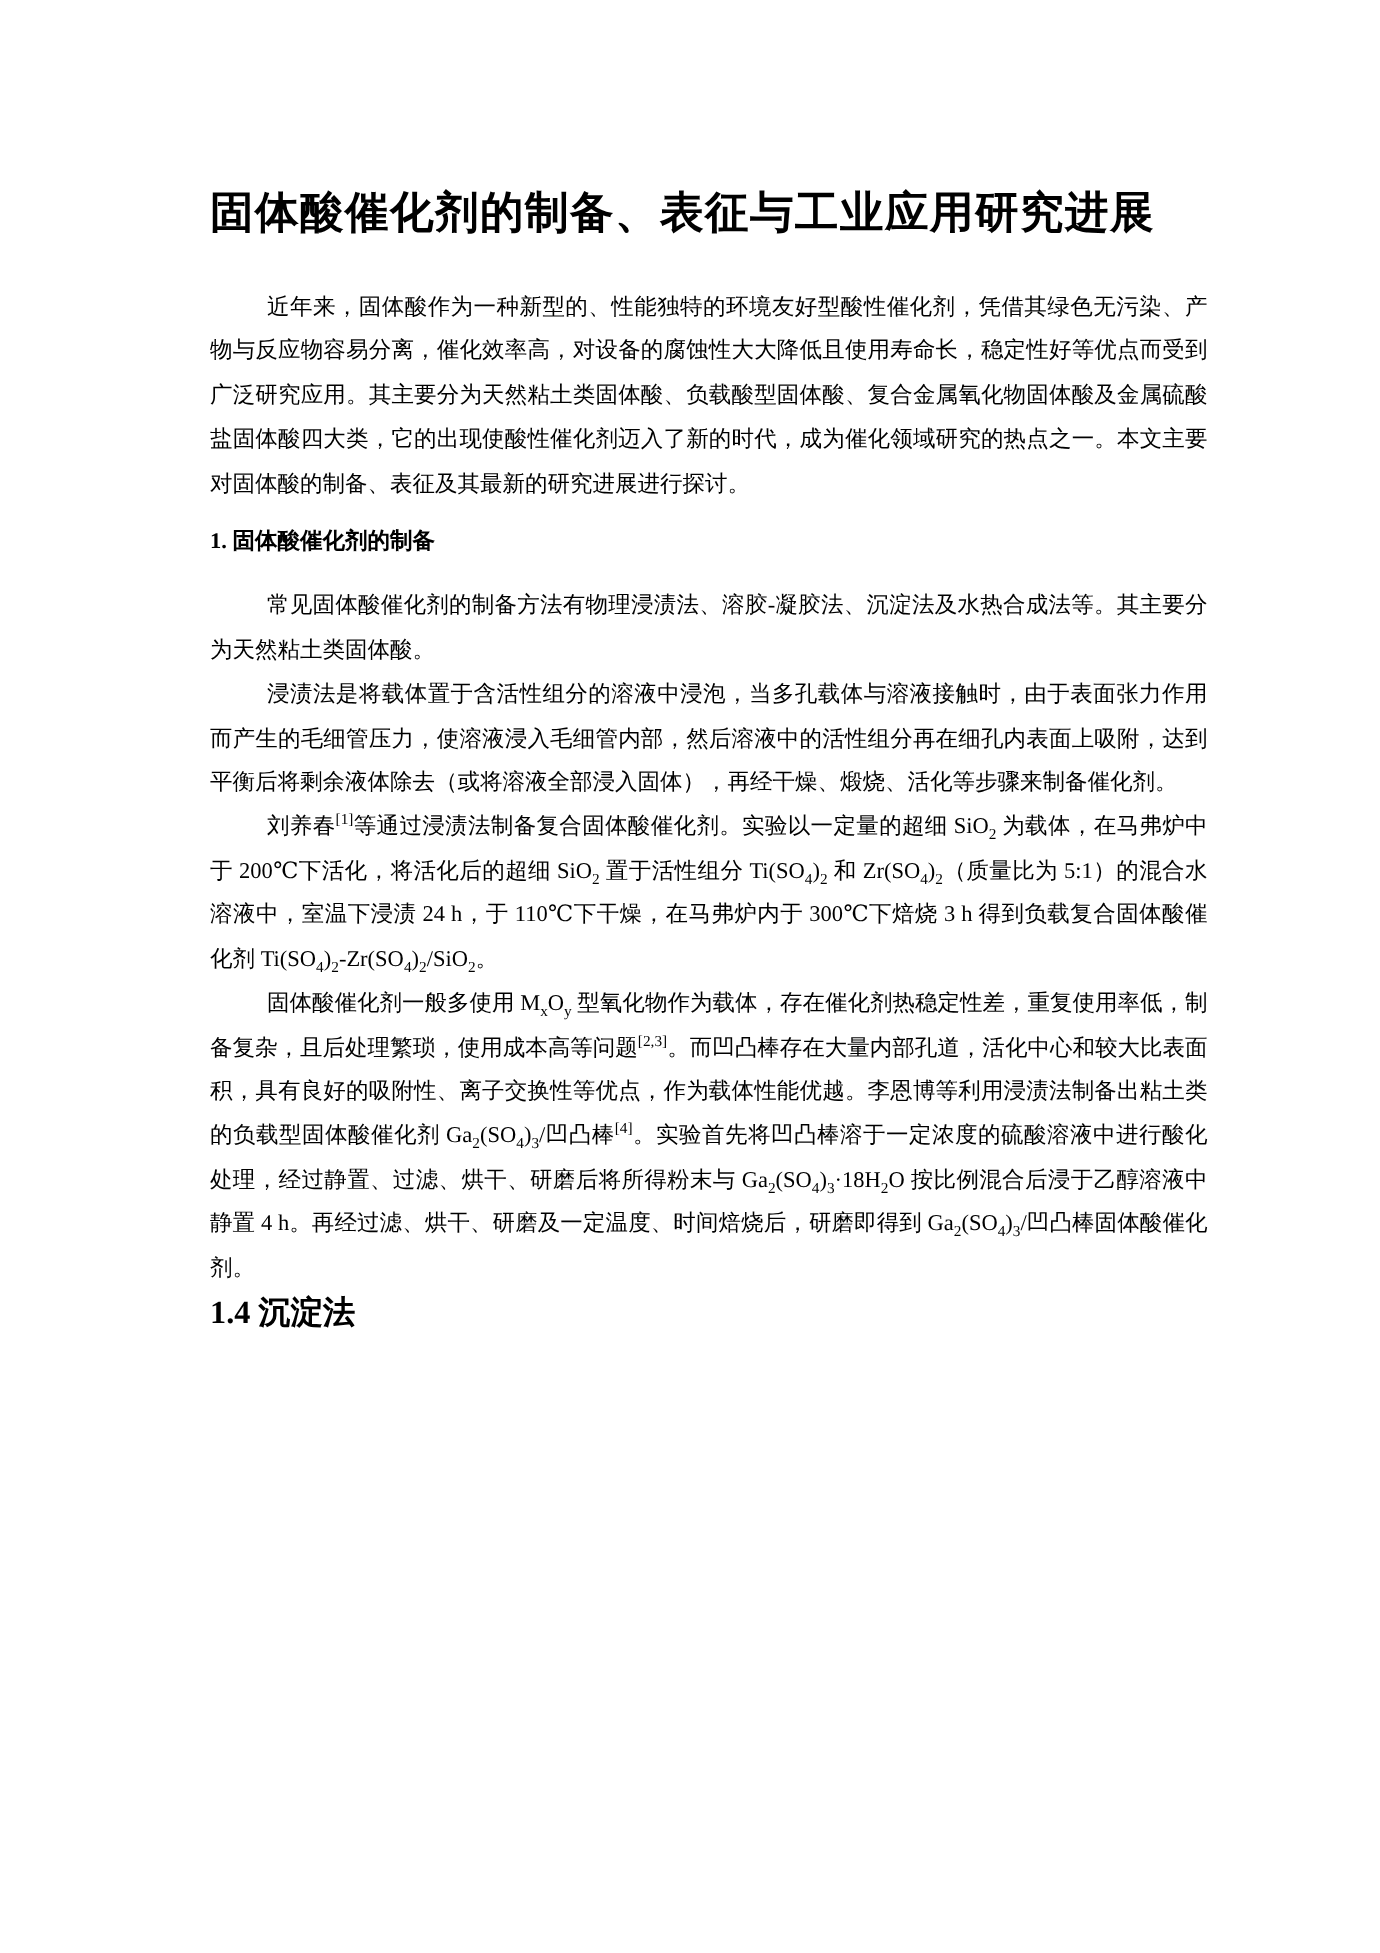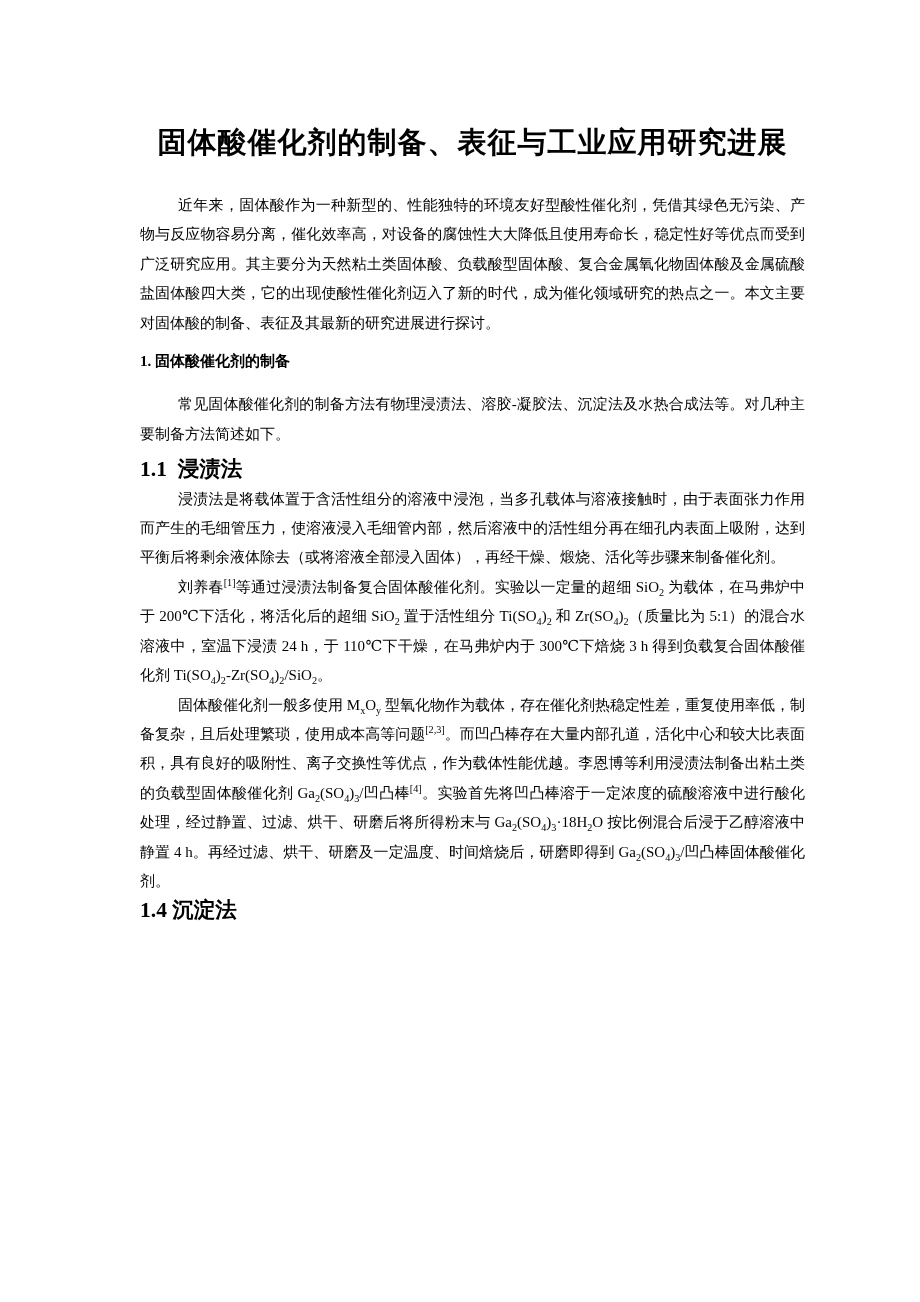--- a/index.html
+++ b/index.html
@@ -18,21 +18,20 @@
     box-sizing: border-box;
     width: 920px;
     height: 1302px;
     padding: 120px 115px 40px 140px;
     background: #ffffff;
   }
   .doc-title {
     font-size: 29px;
     font-weight: bold;
     line-height: 44px;
-    text-align: center;
     margin: 0 0 27px 0;
     letter-spacing: 1px;
     white-space: nowrap;
   }
   .para {
     font-size: 15px;
     line-height: 29.4px;
     text-align: justify;
     text-indent: 38px;
     margin: 0;
@@ -72,23 +71,22 @@
 <body>
 
 <div class="page">
 
   <h1 class="doc-title">固体酸催化剂的制备、表征与工业应用研究进展</h1>
 
   <p class="para">近年来，固体酸作为一种新型的、性能独特的环境友好型酸性催化剂，凭借其绿色无污染、产物与反应物容易分离，催化效率高，对设备的腐蚀性大大降低且使用寿命长，稳定性好等优点而受到广泛研究应用。其主要分为天然粘土类固体酸、负载酸型固体酸、复合金属氧化物固体酸及金属硫酸盐固体酸四大类，它的出现使酸性催化剂迈入了新的时代，成为催化领域研究的热点之一。本文主要对固体酸的制备、表征及其最新的研究进展进行探讨。</p>
 
   <h2 class="heading-1">1. 固体酸催化剂的制备</h2>
 
-  <p class="para">常见固体酸催化剂的制备方法有物理浸渍法、溶胶-凝胶法、沉淀法及水热合成法等。对几种主要制备方法简述如下。</p>
+  <p class="para">常见固体酸催化剂的制备方法有物理浸渍法、溶胶-凝胶法、沉淀法及水热合成法等。其主要分为天然粘土类固体酸。</p>
 
-  <h3 class="heading-2">1.1  浸渍法</h3>
 
   <p class="para">浸渍法是将载体置于含活性组分的溶液中浸泡，当多孔载体与溶液接触时，由于表面张力作用而产生的毛细管压力，使溶液浸入毛细管内部，然后溶液中的活性组分再在细孔内表面上吸附，达到平衡后将剩余液体除去（或将溶液全部浸入固体），再经干燥、煅烧、活化等步骤来制备催化剂。</p>
 
   <p class="para">刘养春<sup>[1]</sup>等通过浸渍法制备复合固体酸催化剂。实验以一定量的超细 SiO<sub>2</sub> 为载体，在马弗炉中于 200℃下活化，将活化后的超细 SiO<sub>2</sub> 置于活性组分 Ti(SO<sub>4</sub>)<sub>2</sub> 和 Zr(SO<sub>4</sub>)<sub>2</sub>（质量比为 5:1）的混合水溶液中，室温下浸渍 24 h，于 110℃下干燥，在马弗炉内于 300℃下焙烧 3 h 得到负载复合固体酸催化剂 Ti(SO<sub>4</sub>)<sub>2</sub>-Zr(SO<sub>4</sub>)<sub>2</sub>/SiO<sub>2</sub>。</p>
 
   <p class="para">固体酸催化剂一般多使用 M<sub>x</sub>O<sub>y</sub> 型氧化物作为载体，存在催化剂热稳定性差，重复使用率低，制备复杂，且后处理繁琐，使用成本高等问题<sup>[2,3]</sup>。而凹凸棒存在大量内部孔道，活化中心和较大比表面积，具有良好的吸附性、离子交换性等优点，作为载体性能优越。李恩博等利用浸渍法制备出粘土类的负载型固体酸催化剂 Ga<sub>2</sub>(SO<sub>4</sub>)<sub>3</sub>/凹凸棒<sup>[4]</sup>。实验首先将凹凸棒溶于一定浓度的硫酸溶液中进行酸化处理，经过静置、过滤、烘干、研磨后将所得粉末与 Ga<sub>2</sub>(SO<sub>4</sub>)<sub>3</sub>·18H<sub>2</sub>O 按比例混合后浸于乙醇溶液中静置 4 h。再经过滤、烘干、研磨及一定温度、时间焙烧后，研磨即得到 Ga<sub>2</sub>(SO<sub>4</sub>)<sub>3</sub>/凹凸棒固体酸催化剂。</p>
 
   <h3 class="heading-3">1.4 沉淀法</h3>
 
 

